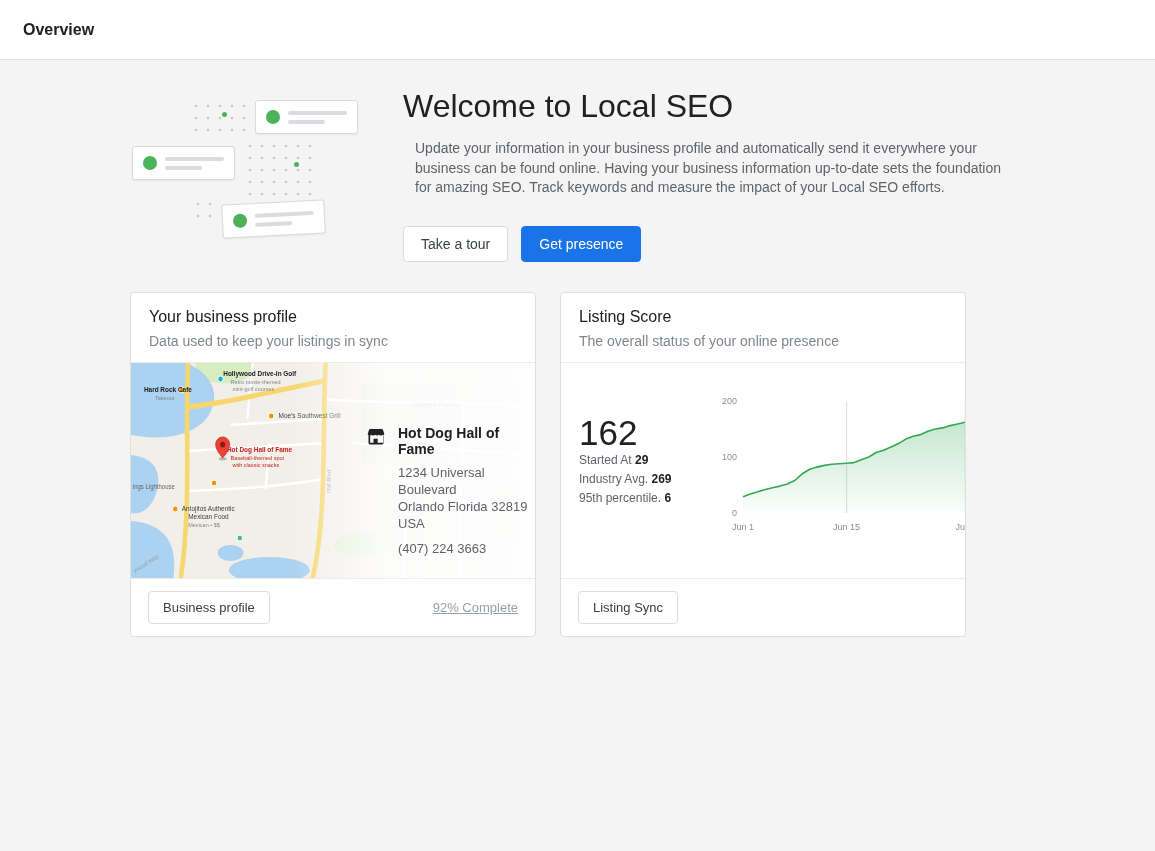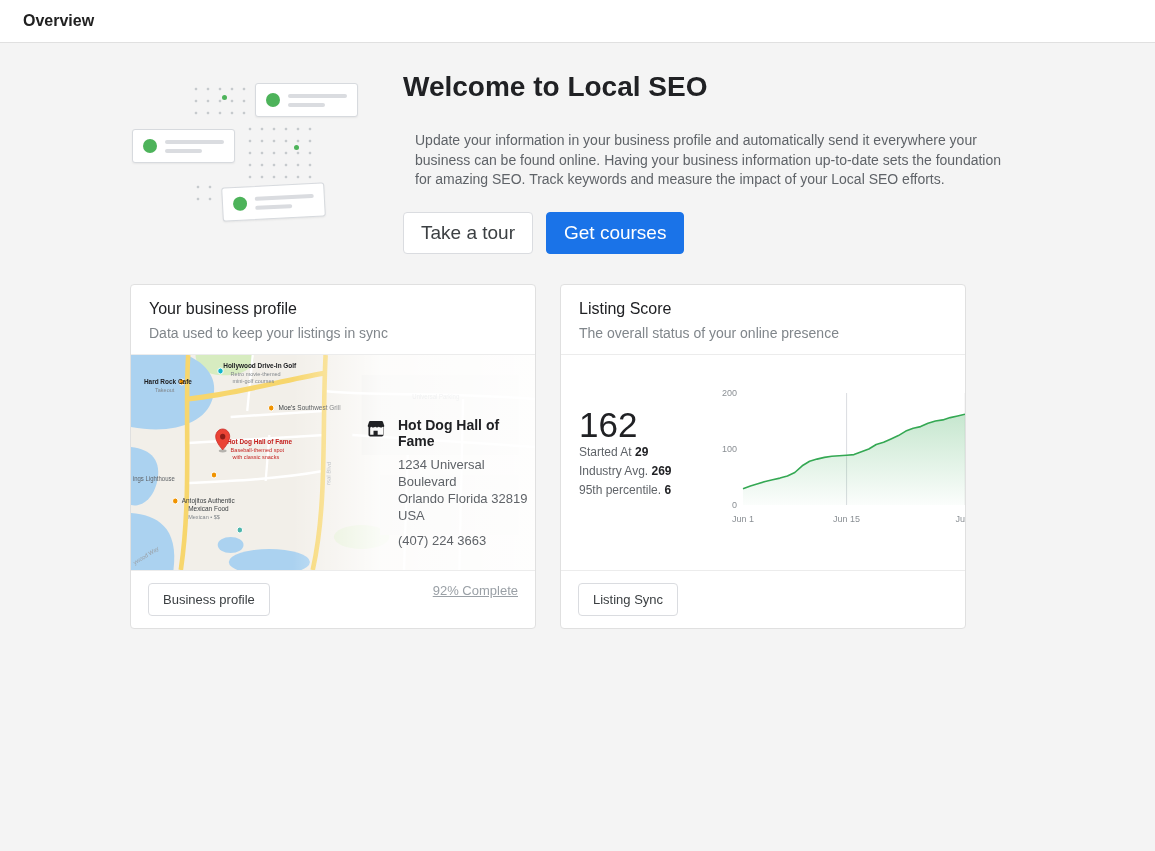--- a/index.html
+++ b/index.html
@@ -5,21 +5,21 @@
   * { box-sizing: border-box; }
   html,body { margin:0; padding:0; }
   body {
     width:1155px; height:851px;
     font-family:"Liberation Sans", sans-serif;
     background:#f4f4f4; color:#202124;
     overflow:hidden;
   }
   
   .topbar {
-    height:43px; background:#fff; border-bottom:1px solid #e0e0e0;
+    height:60px; background:#fff; border-bottom:1px solid #e0e0e0;
     display:flex; align-items:center; padding:0 23px;
   }
   .topbar-title { font-size:16px; font-weight:700; color:#212121; }
 
   
   .content { padding:28px 0 0 130px; width:1030px; }
 
   
   .hero { display:flex; margin-bottom:30px; }
   .hero-illustration { position:relative; width:253px; height:150px; margin:8px 20px 0 0; flex-shrink:0; }
@@ -34,37 +34,37 @@
     border:1px solid #d7dade; border-radius:3px;
     display:flex; align-items:center; gap:8px; padding:0 10px;
     box-shadow:0 1px 2px rgba(0,0,0,0.06);
   }
   .mini-dot { width:14px; height:14px; border-radius:50%; background:#4db35a; flex-shrink:0; }
   .mini-lines { display:flex; flex-direction:column; gap:5px; flex:1; }
   .bar { height:4px; border-radius:2px; background:#dadce0; }
   .bar.short { width:62%; }
 
   .hero-text { flex:1; }
-  .hero-title { font-size:28px; font-weight:700; margin:0 0 28px; color:#202124; }
+  .hero-title { font-size:32px; font-weight:400; margin:0 0 14px; color:#202124; }
   .hero-desc { font-size:14px; line-height:19.5px; color:#5f6368; margin:0 12px 22px; max-width:618px; }
   .hero-buttons { display:flex; gap:13px; }
-  .btn { font-family:inherit; cursor:pointer; border-radius:4px; font-size:19px; font-weight:500; }
+  .btn { font-family:inherit; cursor:pointer; border-radius:4px; font-size:14px; font-weight:500;margin-top:6px; }
   .btn-outline { background:#fff; border:1px solid #dadce0; color:#3c4043; padding:9px 17px; }
   .btn-primary { background:#1a73e8; border:1px solid #1a73e8; color:#fff; padding:9px 17px; }
 
   
   .cards { display:flex; gap:24px; width:836px; padding-bottom:40px; }
   .card { flex:1; background:#fff; border:1px solid #e0e0e0; border-radius:4px; overflow:hidden; }
   .card-header { padding:15px 18px 13px; border-bottom:1px solid #ececec; }
   .card-title { font-size:16px; font-weight:400; color:#202124; margin:0 0 7px; }
   .card-subtitle { font-size:14px; color:#80868b; }
   .card-body { height:215px; position:relative; }
   .card-footer {
     border-top:1px solid #ececec; padding:12px 17px;
-    display:flex; align-items:flex-start; justify-content:space-between;gap:38px;
+    display:flex; align-items:center; justify-content:space-between;gap:38px;
   }
   .btn-card { background:#fff; border:1px solid #dadce0; border-radius:4px;
     padding:8px 14px; font-size:13px; font-weight:500; color:#3c4043; cursor:pointer; font-family:inherit; }
   .footer-status { font-size:13px; color:#9aa0a6;text-decoration:underline; }
 
   
   .map-wrap { position:absolute; inset:0; background:#c4b5fd; }
   .map-svg { position:absolute; inset:0; width:100%; height:100%; display:block; }
   .biz-info { position:absolute; left:235px; top:62px; display:flex; gap:12px; }
   .biz-icon { width:20px; padding-top:2px; flex-shrink:0; }
@@ -116,21 +116,21 @@
             <div class="bar"></div>
             <div class="bar short"></div>
           </div>
       </div>
     </div>
     <div class="hero-text">
       <h1 class="hero-title">Welcome to Local SEO</h1>
       <p class="hero-desc">Update your information in your business profile and automatically send it everywhere your business can be found online. Having your business information up-to-date sets the foundation for amazing SEO. Track keywords and measure the impact of your Local SEO efforts.</p>
       <div class="hero-buttons">
         <button class="btn btn-outline">Take a tour</button>
-        <button class="btn btn-primary">Get courses</button>
+        <button class="btn btn-primary">Get presence</button>
       </div>
     </div>
   </div>
 
   <div class="cards">
 
     <div class="card">
       <div class="card-header">
         <div class="card-title">Your business profile</div>
         <div class="card-subtitle">Data used to keep your listings in sync</div>

